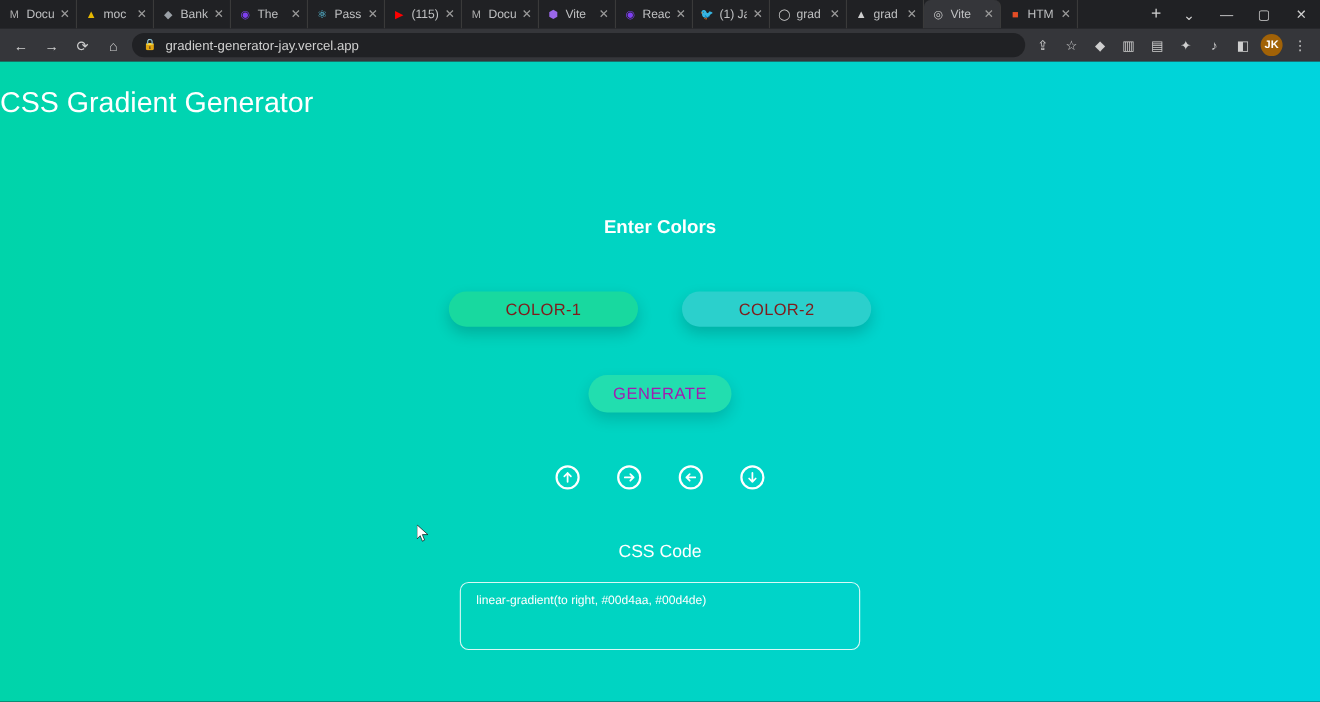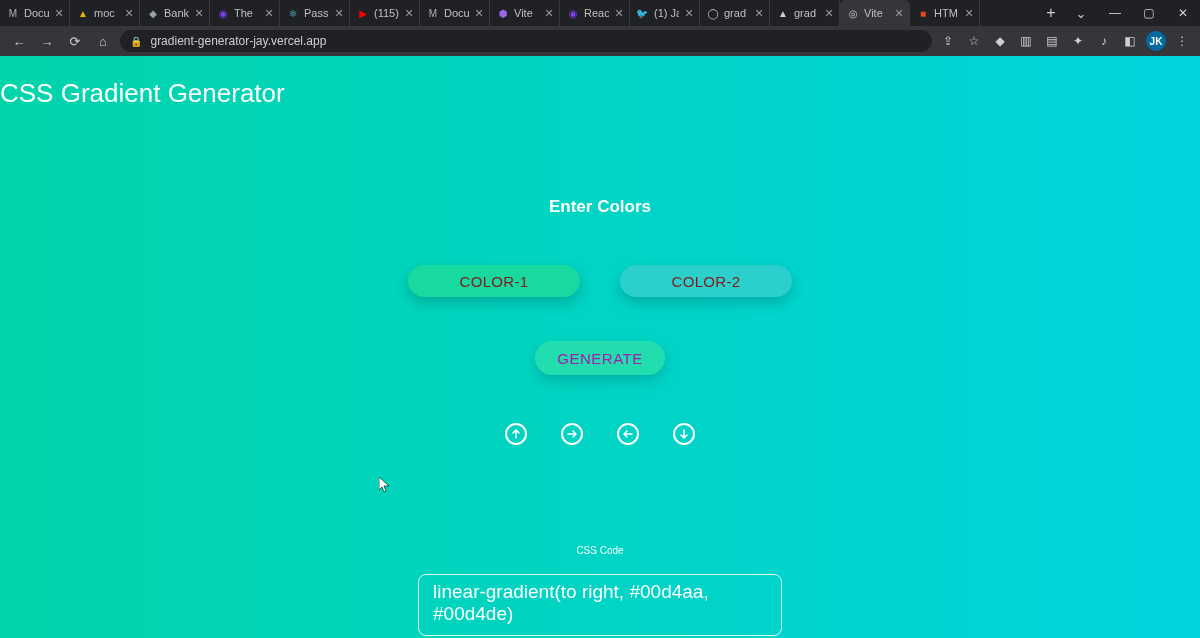--- a/index.html
+++ b/index.html
@@ -19,21 +19,21 @@
   .newtab { width:26px; display:flex; align-items:center; justify-content:center; color:#cfcfcf; font-size:16px; cursor:pointer;}
   .wincontrols { display:flex; align-items:center; gap:0; }
   .wincontrols .wc { width:34px; height:26px; display:flex; align-items:center; justify-content:center; color:#cfcfcf; font-size:12px; cursor:pointer;}
   .wincontrols .wc.chev { font-size:13px;}
   .toolbar { height:30px; background:#35363a; display:flex; align-items:center; padding:0 8px; gap:6px; }
   .tbtn { width:22px; height:22px; display:flex; align-items:center; justify-content:center; color:#cfcfcf; cursor:pointer; border-radius:50%; font-size:13px;}
   .urlbar { flex:1; height:22px; background:#202124; border-radius:11px; display:flex; align-items:center; padding:0 10px; gap:8px; color:#cfcfcf; font-size:12px; }
   .urlbar .lock { font-size:10px; color:#9aa0a6;}
   .toolbar-right { display:flex; align-items:center; gap:6px; }
   .ext { width:20px; height:20px; display:flex; align-items:center; justify-content:center; color:#cfcfcf; font-size:12px; cursor:pointer;}
-  .avatar { width:20px; height:20px; border-radius:50%; background:#0369a1; color:#fff; font-size:10px; font-weight:600; display:flex; align-items:center; justify-content:center; cursor:pointer;}
+  .avatar { width:20px; height:20px; border-radius:50%; background:#a16207; color:#fff; font-size:10px; font-weight:600; display:flex; align-items:center; justify-content:center; cursor:pointer;}
   
   .page {
     position:relative; height:calc(638px - 26px - 30px);
     background:linear-gradient(to right,#00d4aa,#00d4de);
     color:#fff;
   }
   .title { text-align:left; padding-top:22px; font-size:26px; font-weight:500; }
   .panel { width:100%; display:flex; flex-direction:column; align-items:center; }
   .enter { margin-top:88px; font-size:17px; font-weight:700; }
   .pickers { margin-top:48px; display:flex; gap:40px; }
@@ -48,24 +48,24 @@
     margin-top:44px; padding:0 22px; height:34px; border:none; border-radius:18px; background:#22deaf;
     color:#a21caf; font-size:15px; font-weight:500; letter-spacing:.5px; cursor:pointer;
     box-shadow:0 6px 14px rgba(0,0,0,.15);
   }
   .dirrow { margin-top:48px; display:flex; gap:34px; }
   .dirbtn {
     width:22px; height:22px; border:2px solid #fff; border-radius:50%; background:transparent; cursor:pointer;
     display:flex; align-items:center; justify-content:center; padding:0;
   }
   .dirbtn svg { display:block; }
-  .codelabel { margin-top:100px; font-size:10px; }
+  .codelabel { margin-top:48px; font-size:16px; }
   .codebox {
     margin-top:18px; width:364px; height:62px; border:1px solid rgba(255,255,255,.85); border-radius:8px;
-    padding:10px 14px; font-size:19px; color:#fff; display:flex; align-items:flex-end;
+    padding:10px 14px; font-size:11px; color:#fff; display:flex; align-items:flex-start;
   }
   .cursor {
     position:absolute; left:379px; top:421px; width:12px; height:18px; color:#000; pointer-events:none;
   }
   .cursor svg{display:block;}
 </style>
 </head>
 <body>
 
 <div class="titlebar">

